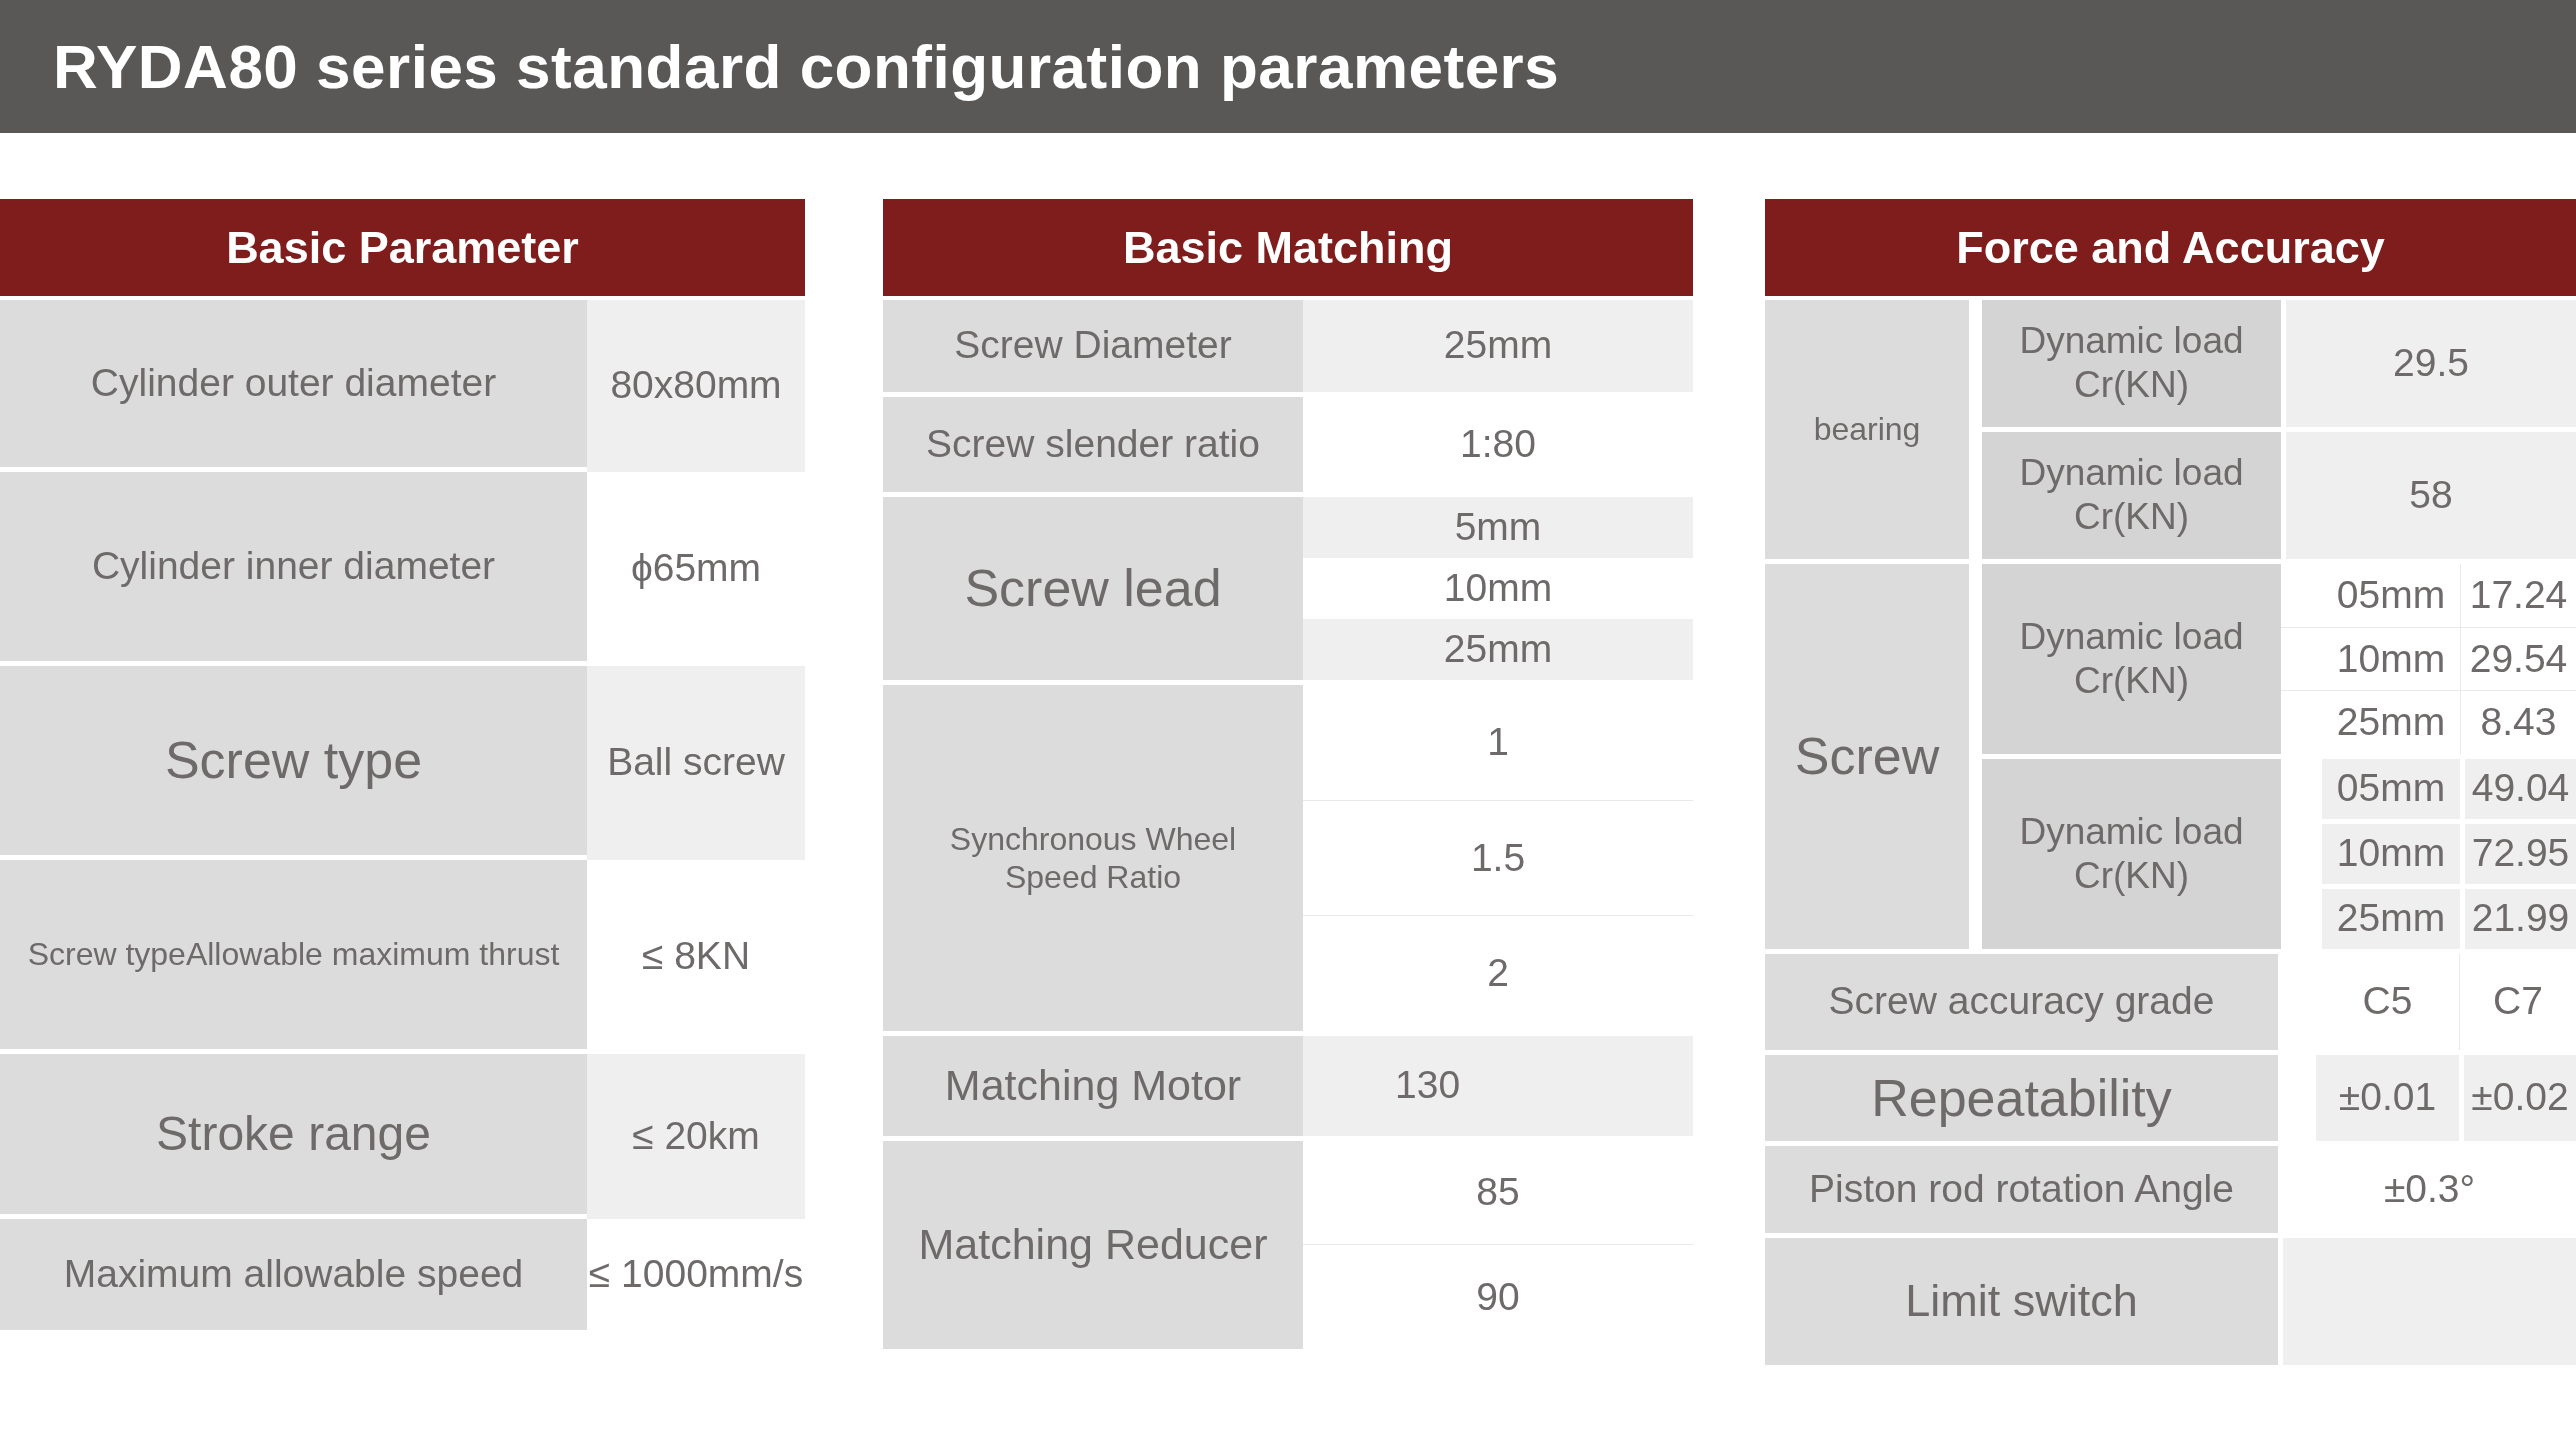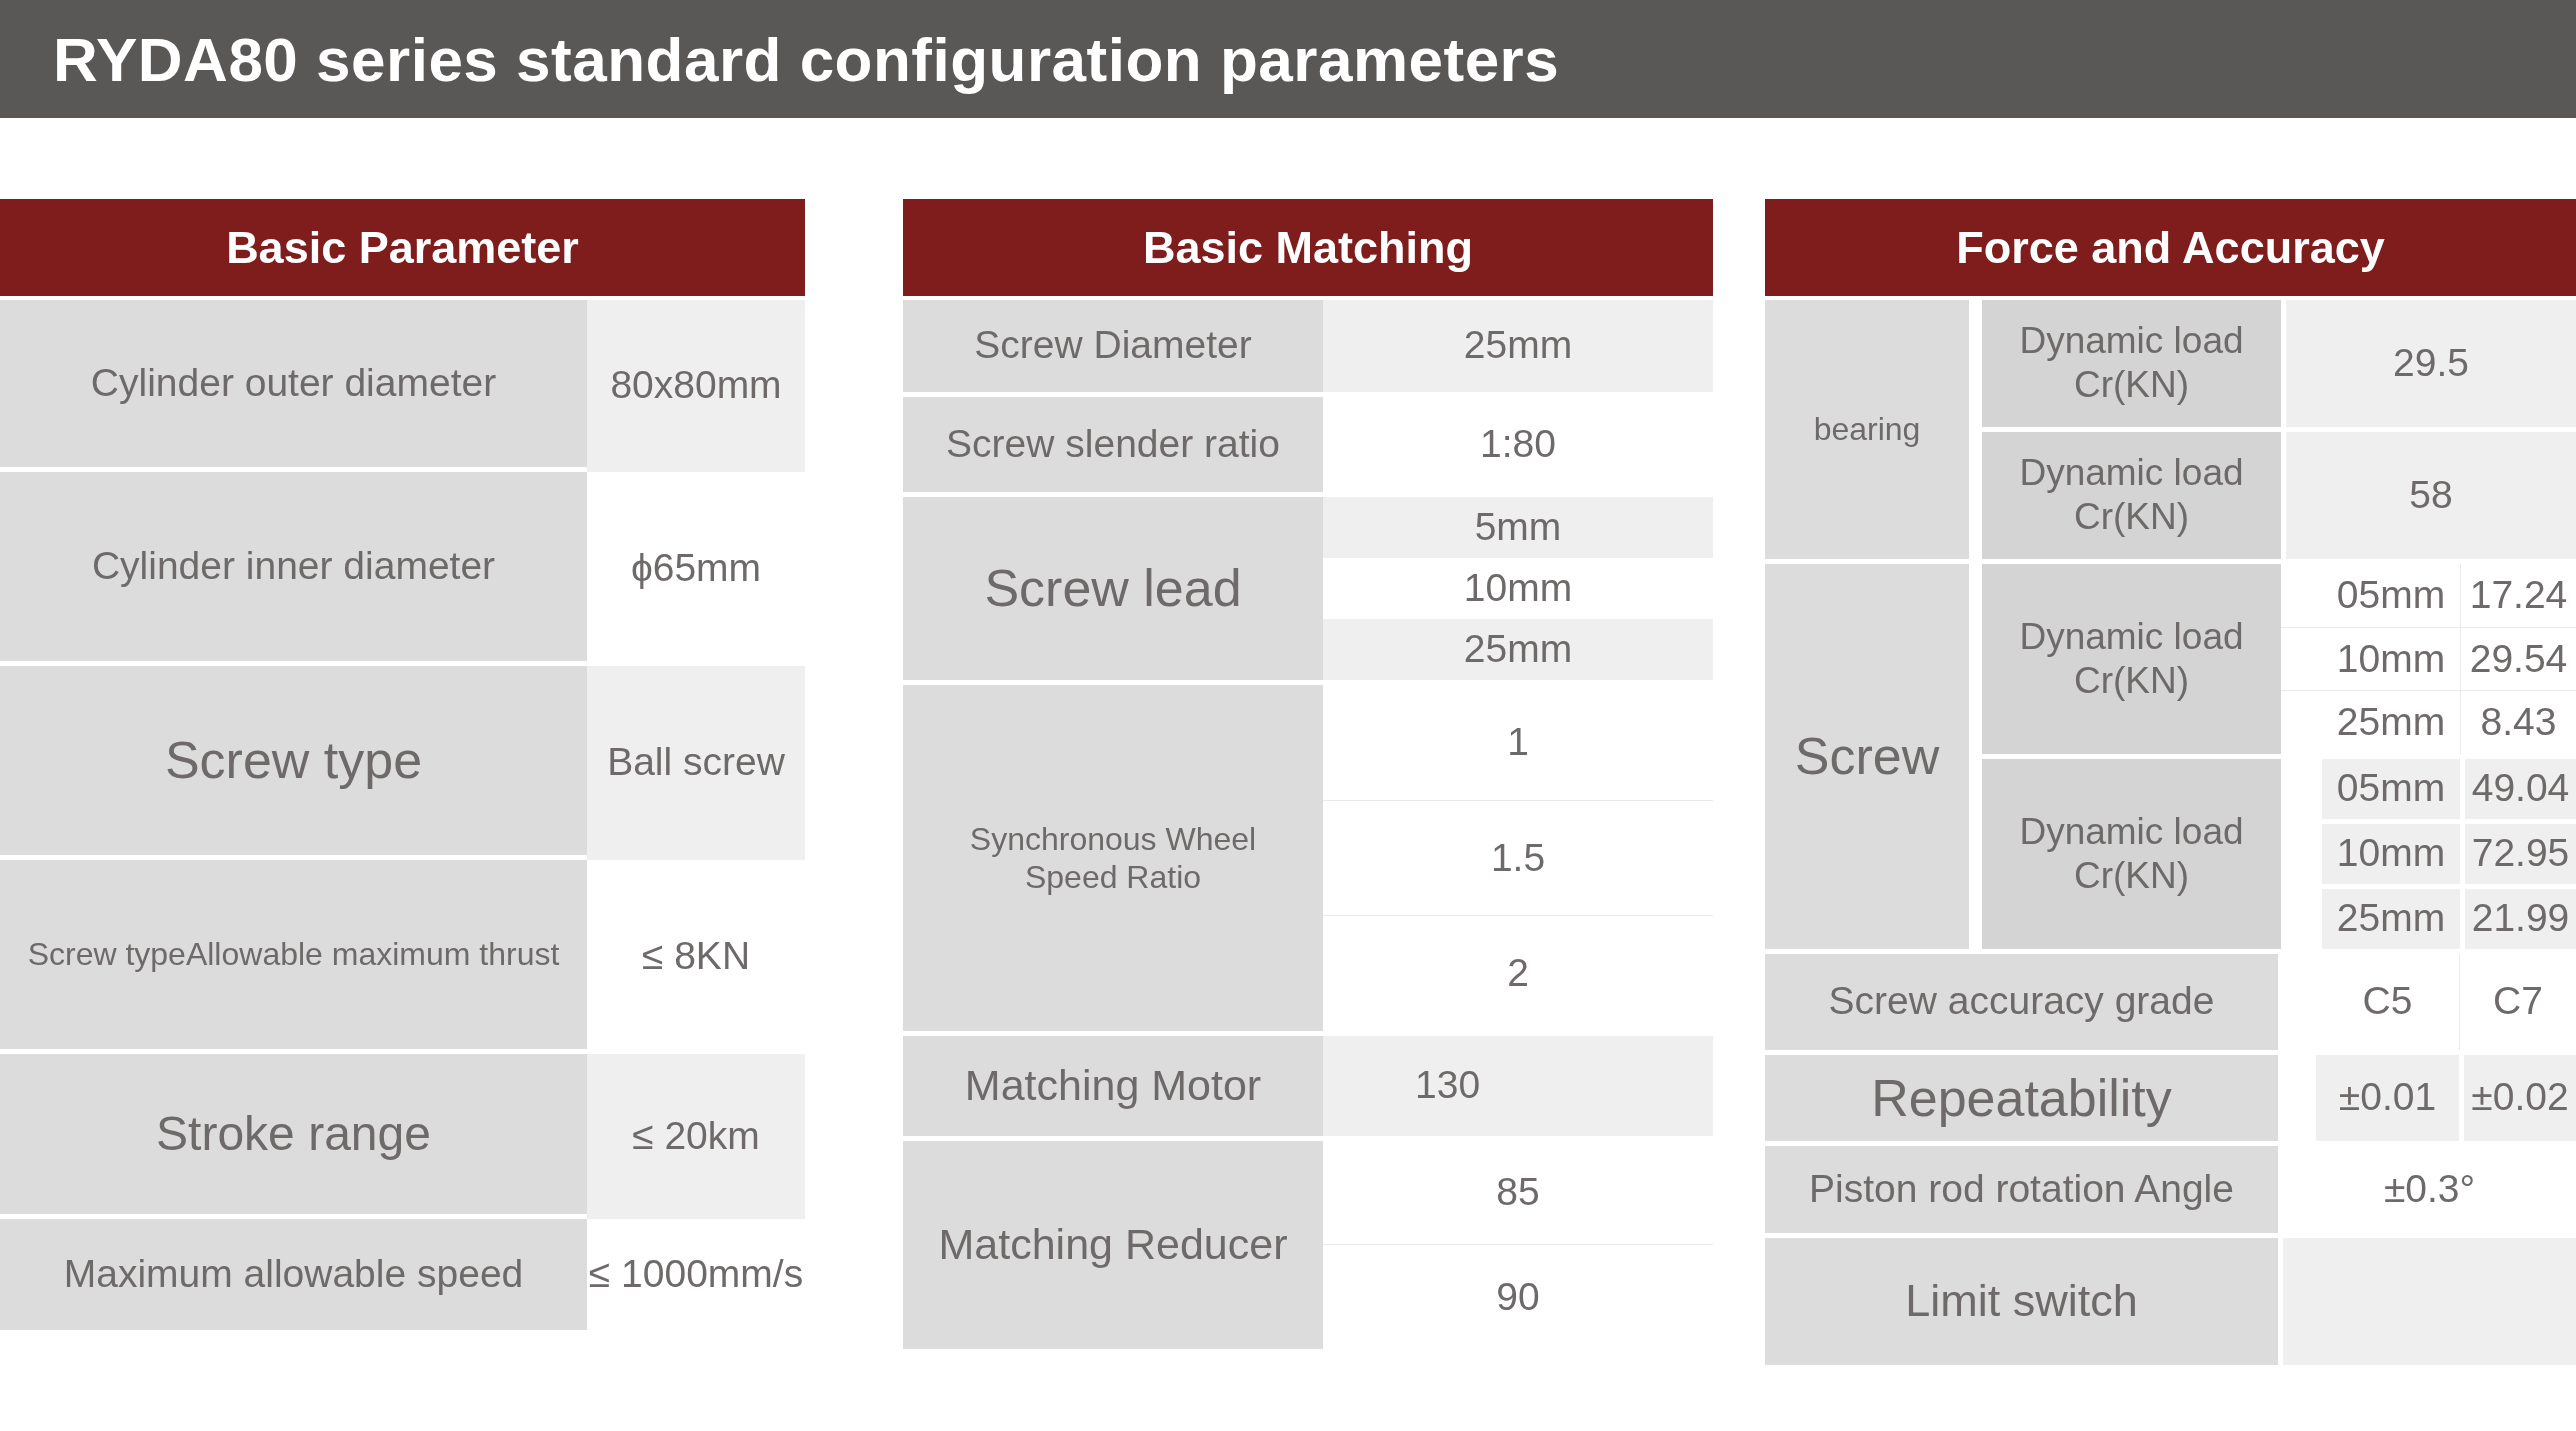--- a/index.html
+++ b/index.html
@@ -1,19 +1,19 @@
 <!DOCTYPE html>
 <html><head>
 <meta charset="utf-8">
 <style>
   html,body{margin:0;padding:0;background:#ffffff;}
   .canvas{position:relative;width:2576px;height:1432px;background:#ffffff;overflow:hidden;
           font-family:"Liberation Sans",sans-serif;color:#6e6a6a;}
   
-  .titlebar{position:absolute;left:0;top:0;width:2576px;height:118px;background:#5a5757;
+  .titlebar{position:absolute;left:0;top:0;width:2576px;height:133px;background:#5a5757;
             display:flex;align-items:center;}
   .titlebar h1{margin:0 0 0 53px;font-size:62px;font-weight:bold;color:#ffffff;letter-spacing:0.5px;}
   
   .tbl{position:absolute;top:199px;}
   .thead{height:97px;background:#7f1d1d;color:#ffffff;font-size:45px;font-weight:bold;
          display:flex;align-items:center;justify-content:center;}
   .rows{margin-top:3.9px;}
   .cell{display:flex;align-items:center;justify-content:center;box-sizing:border-box;
         font-size:39px;line-height:1.2;text-align:center;}
   .bg-lbl{background:#dcdcdc;}
@@ -30,21 +30,21 @@
   .sB6{border-bottom:5.8px solid #ffffff;}
   .sB2{border-bottom:1.9px solid #e9e9e9;}
   .sL6{border-left:5.8px solid #ffffff;}
   .sL2{border-left:1.9px solid #e9e9e9;}
   
   .t1{left:0;width:805px;}
   .t1row{display:flex;}
   .t1row .lbl{width:587px;}
   .t1row .val{flex:1;}
   
-  .t2{left:903px;width:810px;}
+  .t2{left:883px;width:810px;}
   .t2grp{display:flex;box-sizing:border-box;}
   .t2grp .lbl{width:420px;}
   .t2vals{flex:1;display:flex;flex-direction:column;}
   .t2vals .cell{flex:1;}
   .val-left{justify-content:flex-start;padding-left:92px;}
   
   .t3{left:1765px;width:811px;}
   .t3sec{display:flex;box-sizing:border-box;}
   .t3c1{width:204px;}
   .t3right{flex:1;display:flex;flex-direction:column;}

